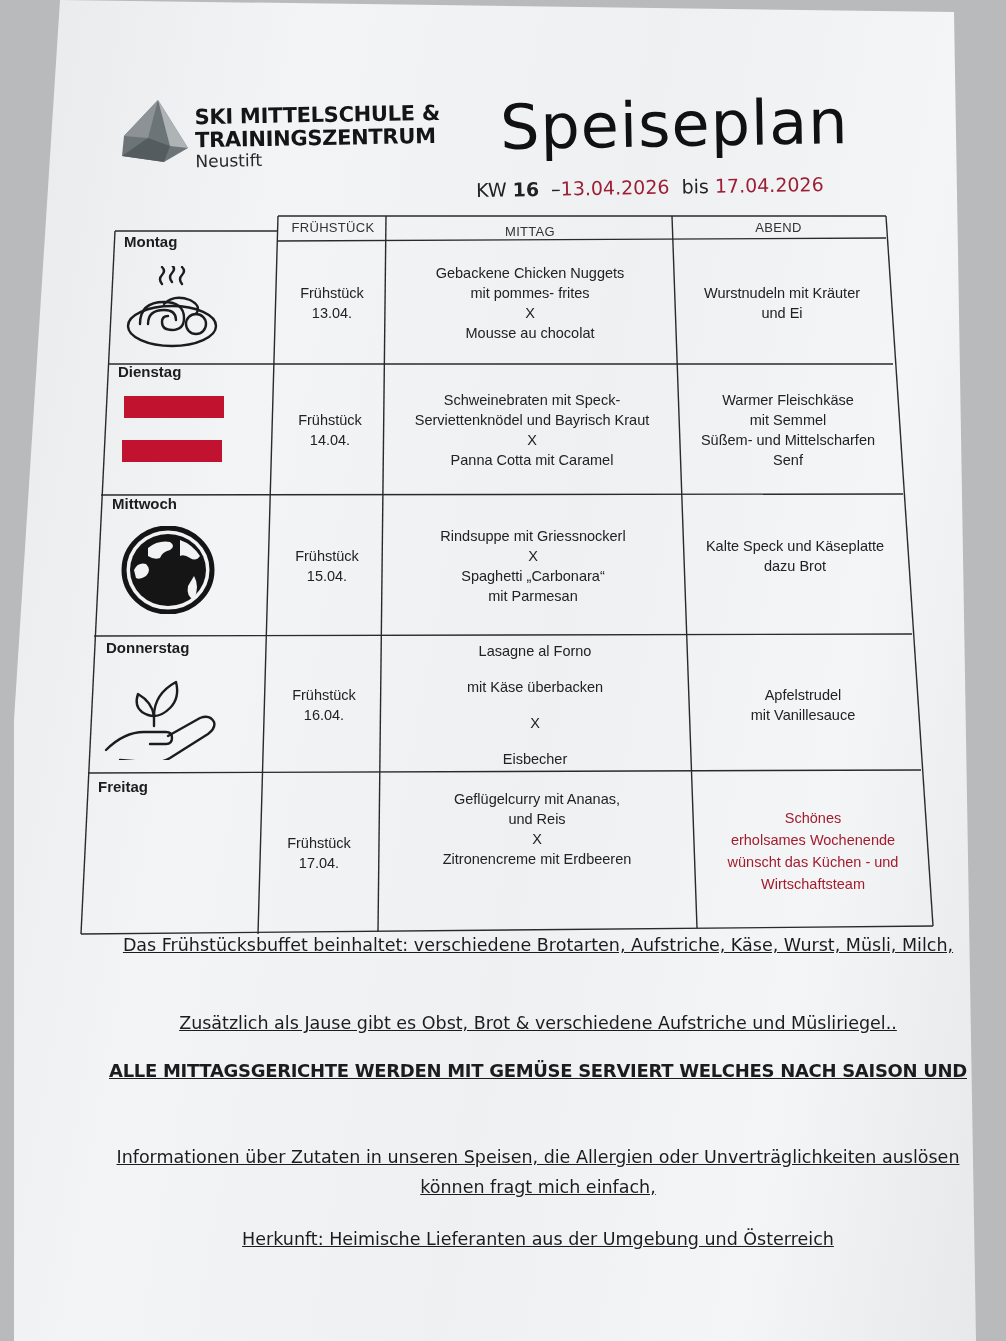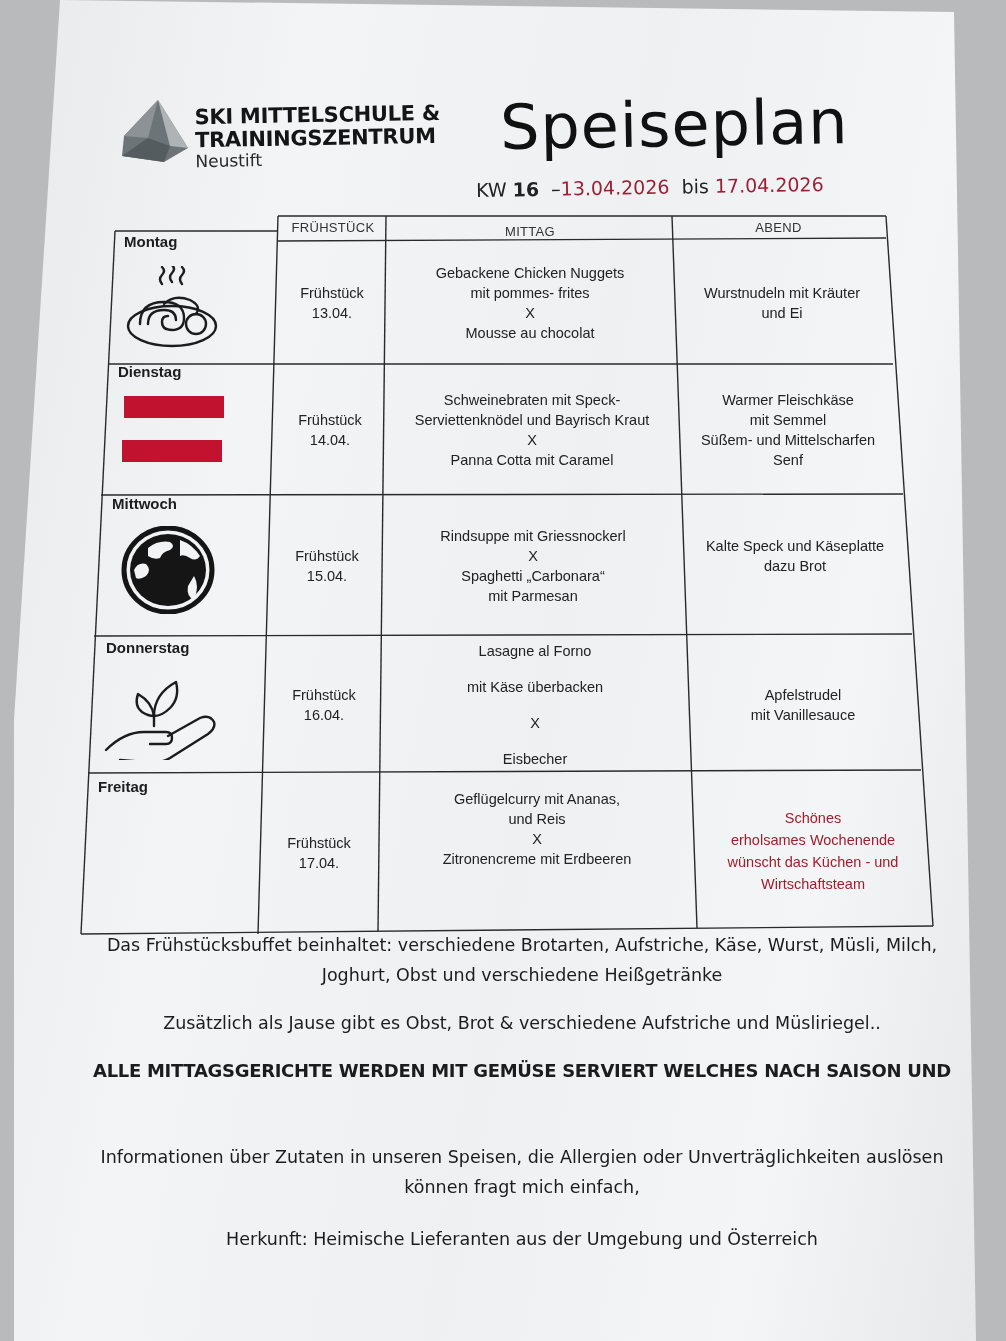--- a/index.html
+++ b/index.html
@@ -40,22 +40,22 @@
   .grid svg { width:100%; height:100%; }
   .cell {
     position:absolute; text-align:center; font-weight:normal; font-size:14.5px;
     color:#222; line-height:20px; display:flex; flex-direction:column;
     justify-content:center; align-items:center;
   }
   .colhead { position:absolute; font-size:13px; color:#333; text-align:center; letter-spacing:0.3px; }
   .dayname { position:absolute; font-weight:bold; font-size:15px; color:#1d1d1d; }
   .red-text { color:#a31c2c; }
   .icon { position:absolute; }
-  .footer { position:absolute; left:72px; width:900px; text-align:center;
-    font-family:"DejaVu Sans", sans-serif; font-size:17.5px; color:#1c1c1c; line-height:30px; }
+  .footer { position:absolute; left:88px; width:900px; text-align:center;
+    font-family:"DejaVu Sans", sans-serif; font-size:17.5px; color:#1c1c1c; line-height:30px;text-decoration:underline; }
   .footer.caps { font-weight:bold; font-size:18px; letter-spacing:-0.3px; }
   .flag-bar { position:absolute; background:#c1122f; }
 </style>
 </head>
 <body>
 
 <div class="paper"></div>
 
 <svg class="logo" viewBox="0 0 72 66">
   <polygon points="40,2 70,50 46,64 4,58 6,38" fill="#6d7478"></polygon>
@@ -220,21 +220,20 @@
 </div>
 <div class="cell red-text" style="left:700px;top:780px;width:226px;height:142px;line-height:22px;">
   <span>Schönes</span>
   <span>erholsames Wochenende</span>
   <span>wünscht das Küchen - und</span>
   <span>Wirtschaftsteam</span>
 </div>
 
 <div class="footer" style="top:930px;">
   <div>Das Frühstücksbuffet beinhaltet: verschiedene Brotarten, Aufstriche, Käse, Wurst, Müsli, Milch,</div>
-  <div>Joghurt, Obst und verschiedene Heißgetränke</div>
 </div>
 <div class="footer" style="top:1008px;">Zusätzlich als Jause gibt es Obst, Brot &amp; verschiedene Aufstriche und Müsliriegel..</div>
 <div class="footer caps" style="top:1056px;">
   <div>ALLE MITTAGSGERICHTE WERDEN MIT GEMÜSE SERVIERT WELCHES NACH SAISON UND</div>
 </div>
 <div class="footer" style="top:1142px;">
   <div>Informationen über Zutaten in unseren Speisen, die Allergien oder Unverträglichkeiten auslösen</div>
   <div>können fragt mich einfach,</div>
 </div>
 <div class="footer" style="top:1224px;">Herkunft: Heimische Lieferanten aus der Umgebung und Österreich</div>

